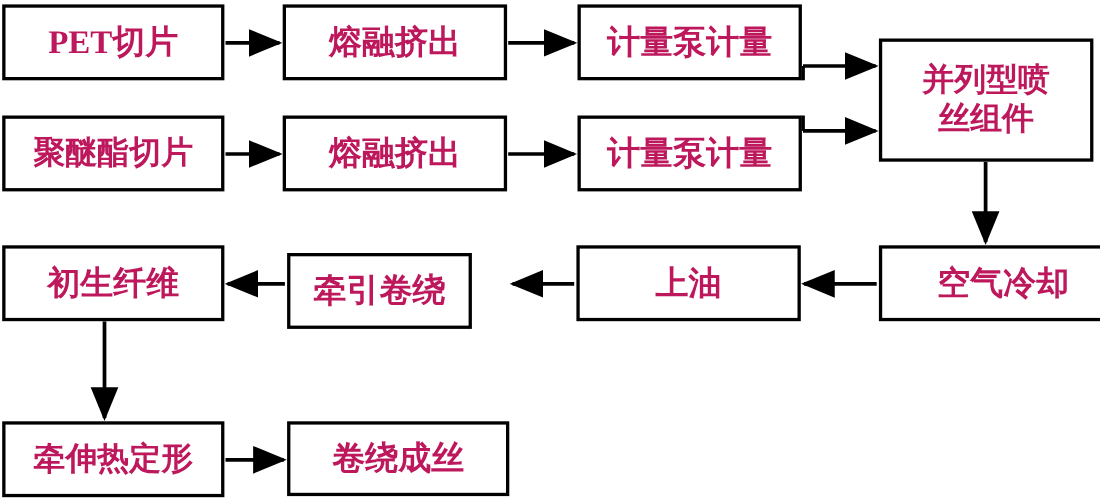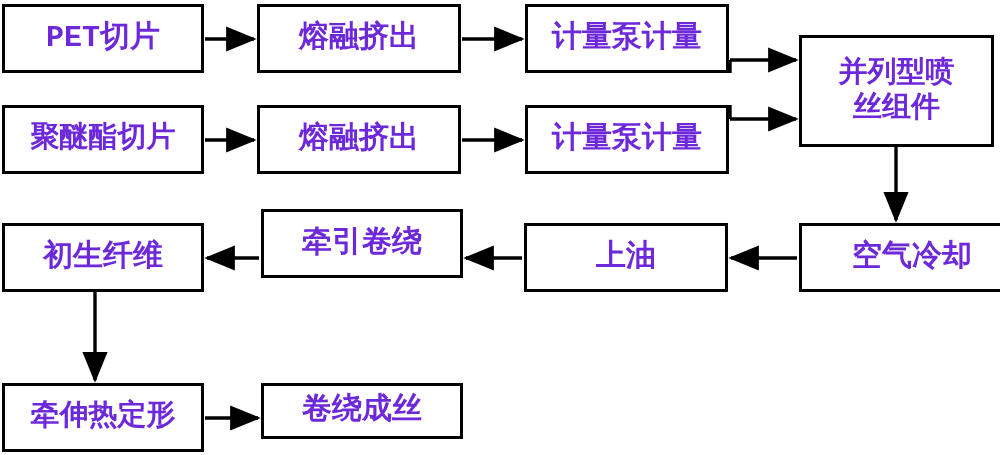--- a/index.html
+++ b/index.html
@@ -17,27 +17,27 @@
   }
   .node {
     position: absolute;
     box-sizing: border-box;
     border: 3px solid #000000;
     background: #ffffff;
     display: flex;
     align-items: center;
     justify-content: center;
     text-align: center;
-    color: #6d28d9;
+    color: #be185d;
     font-size: 30px;
     font-weight: 700;
     line-height: 1.12;
     letter-spacing: 0px;
     white-space: pre-line;
-    font-family: Liberation Mono, monospace;
+    font-family: Liberation Serif, serif;
   }
   .node.two-line {
     font-size: 29px;
     line-height: 1.22;
   }
   .edge-layer {
     position: absolute;
     left: 0;
     top: 0;
     width: 1000px;
@@ -92,21 +92,21 @@
 丝组件</div>
 
   <div class="node" style="left:257px; top:105px; width:204px; height:69px;">熔融挤出</div>
 
   <div class="node" style="left:525px; top:105px; width:204px; height:69px;">计量泵计量</div>
 
   <div class="node" style="left:799px; top:223px; width:226px; height:69px;">空气冷却</div>
 
   <div class="node" style="left:524px; top:223px; width:204px; height:69px;text-align:right;">上油</div>
 
-  <div class="node" style="left:261px; top:209px; width:202px; height:69px;">牵引卷绕</div>
+  <div class="node" style="left:261px; top:230px; width:168px; height:69px;">牵引卷绕</div>
 
   <div class="node" style="left:2px; top:383px; width:202px; height:69px; font-size:29px;">牵伸热定形</div>
 
   <div class="node" style="left:2px; top:223px; width:202px; height:69px;">初生纤维</div>
 
-  <div class="node" style="left:261px; top:383px; width:202px; height:56px;">卷绕成丝</div>
+  <div class="node" style="left:261px; top:383px; width:202px; height:68px;">卷绕成丝</div>
 
 </div>
 
 </body></html>

